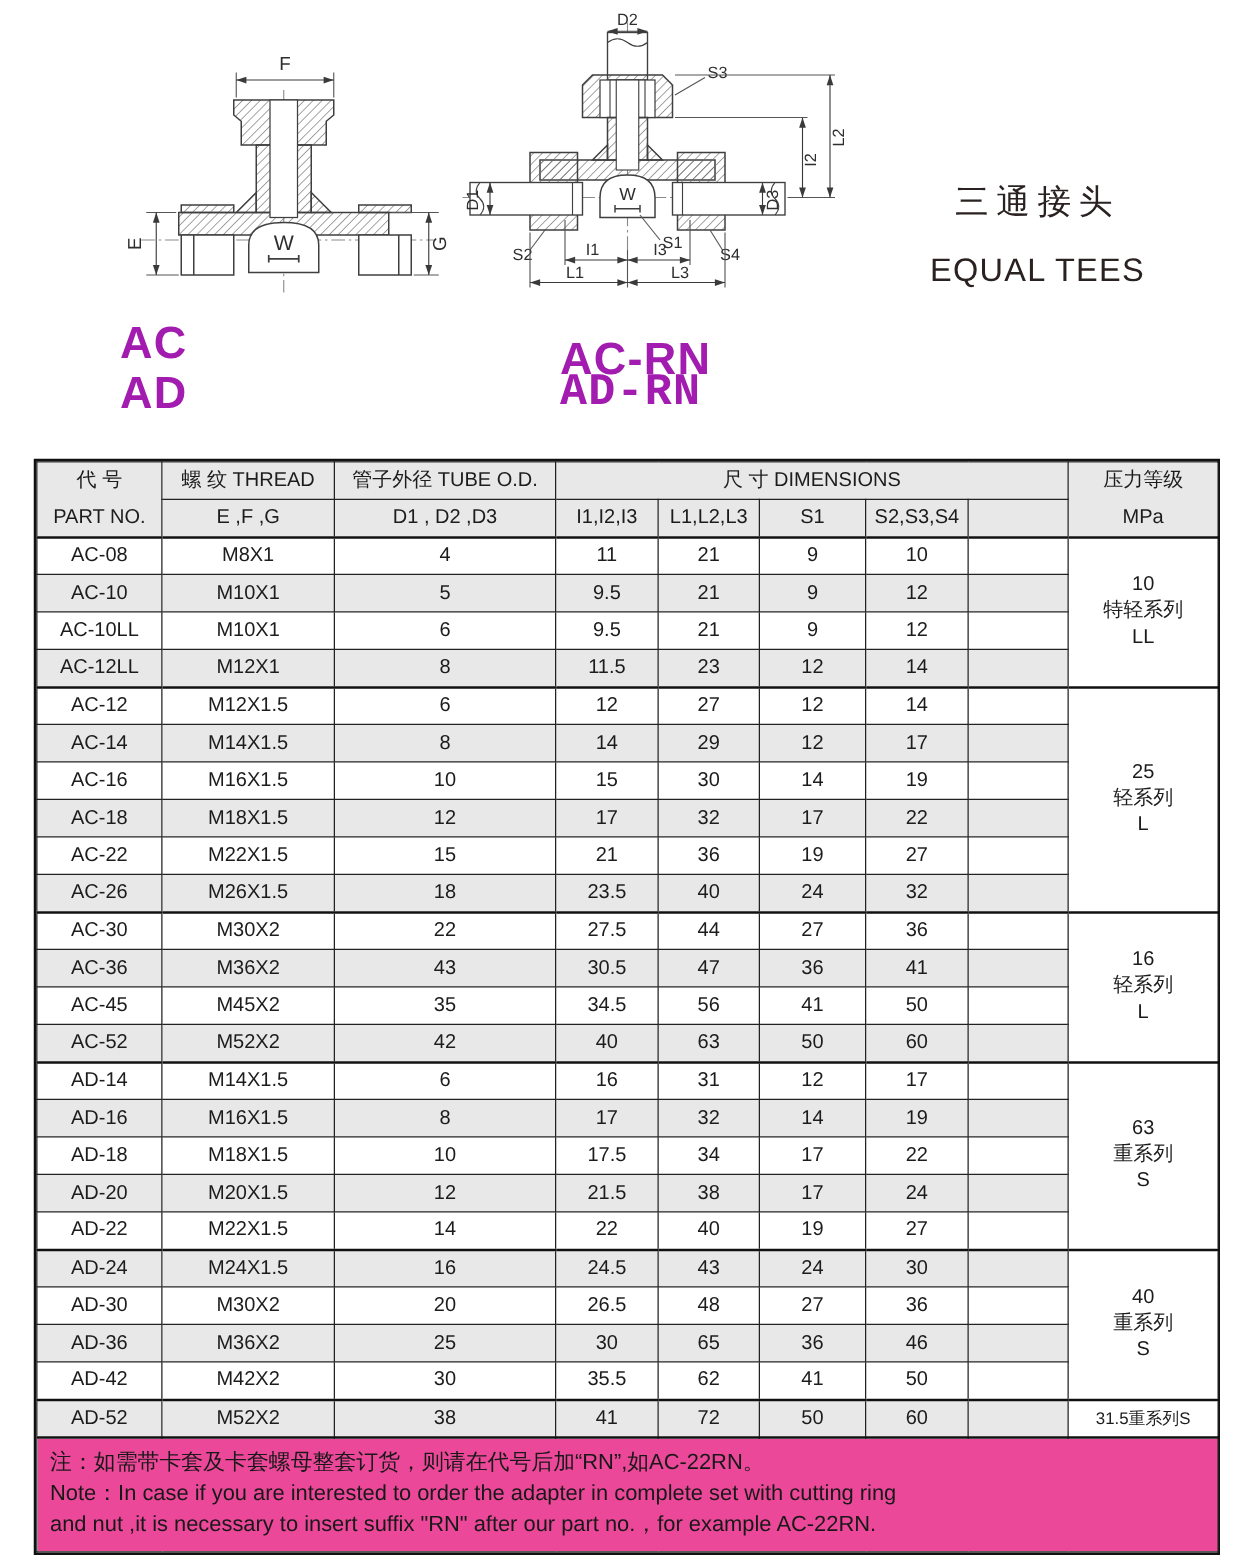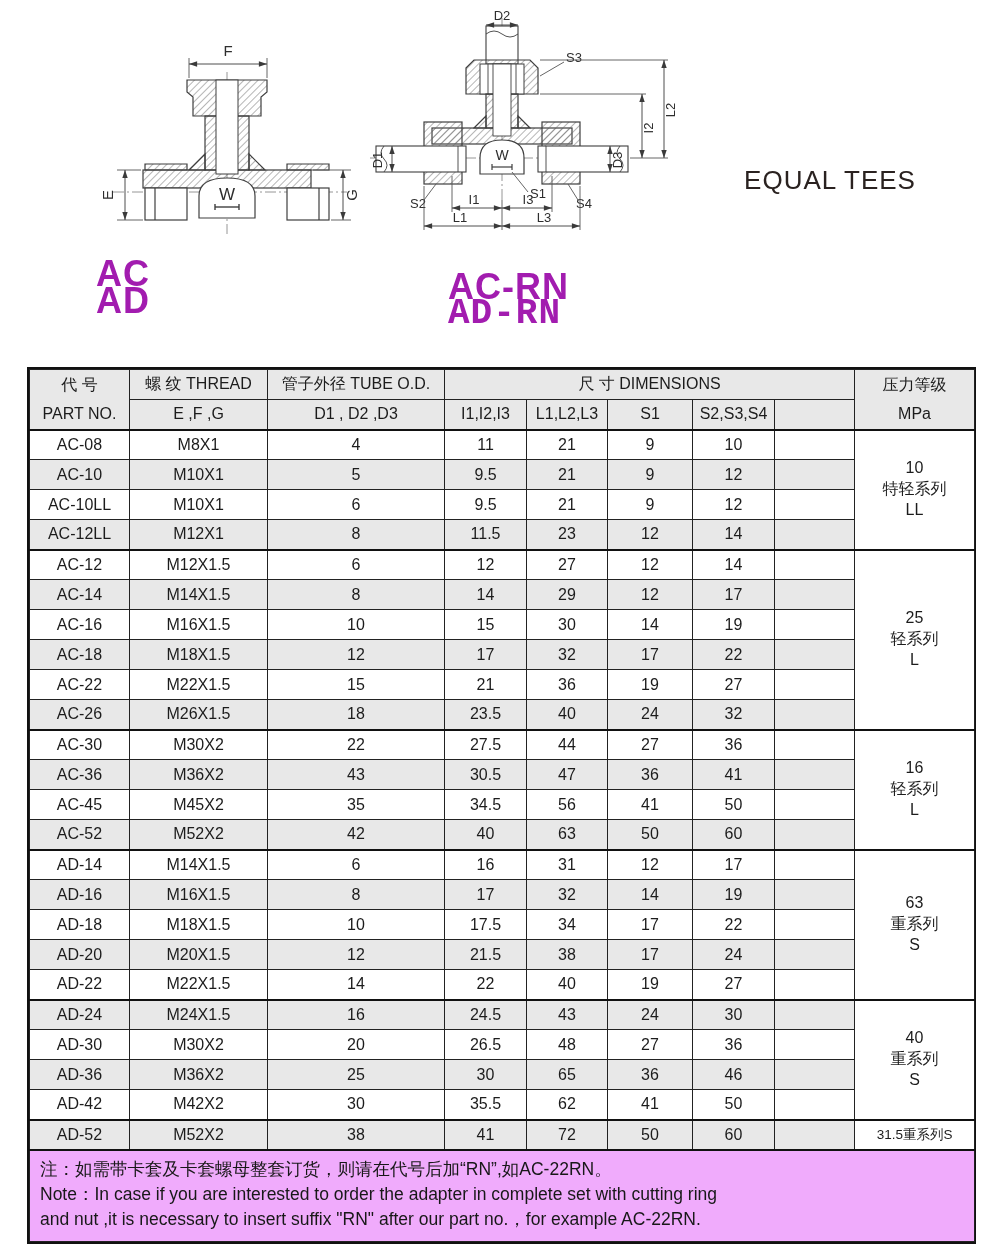--- a/index.html
+++ b/index.html
@@ -22,21 +22,21 @@
   .tbl-wrap { left:27px; top:367px; width:949px; border:2px solid #111; background:#fff; }
   table { border-collapse:collapse; width:100%; table-layout:fixed;border-radius:14px; }
   th, td { border:1px solid #222; text-align:center; padding:0 3px; overflow:hidden; }
   thead th { background:#e8e8e8; font-weight:normal; font-size:16px; height:30px; }
   thead .stack div { height:29px; line-height:29px; }
   tbody td { height:30px; font-size:16px; background:#fff; }
   tbody tr.stripe td { background:#e8e8e8; }
   tbody tr.group-start td { border-top:2px solid #111; }
   td.pressure { background:#fff !important; font-size:16px; line-height:1.3; }
   td.pressure.small { font-size:13.5px;margin-top:32px; }
-  tr.note-row td { text-align:left; padding:6px 10px 8px 10px; background:#f0abfc; border-top:2px solid #111; height:auto; }
+  tr.note-row td { text-align:left; padding:6px 10px 8px 10px; background:#ec4899; border-top:2px solid #111; height:auto; }
   .note-line { font-size:17.5px; line-height:1.45; color:#181818; }
 
   svg text { font-family:"Liberation Sans", sans-serif; fill:#2e2e2e; }
 </style>
 </head>
 <body>
 
 <svg width="0" height="0" style="position:absolute" aria-hidden="true">
   <defs>
     <pattern id="hatch" width="5" height="5" patternUnits="userSpaceOnUse" patternTransform="rotate(45)">
@@ -199,25 +199,26 @@
       <line x1="140" y1="202" x2="140" y2="220"></line>
       <line x1="62" y1="216" x2="140" y2="216" stroke="#3a3a3a" marker-start="url(#arr)" marker-end="url(#arr)"></line>
       <line x1="140" y1="216" x2="218" y2="216" stroke="#3a3a3a" marker-start="url(#arr)" marker-end="url(#arr)"></line>
     </g>
     <text x="98" y="212" font-size="13" text-anchor="middle">L1</text>
     <text x="182" y="212" font-size="13" text-anchor="middle">L3</text>
   </svg>
 </div>
 
 <div class="abs title-block">
+  <div class="title-cn">三通接头</div>
   <div class="title-en">EQUAL TEES</div>
 </div>
 
 <div class="abs code" style="left:96px; top:253px;">AC</div>
-<div class="abs code" style="left:96px; top:280px;text-align:right;">AD</div>
+<div class="abs code" style="left:96px; top:293px;text-align:right;">AD</div>
 <div class="abs code" style="left:448px; top:266px;">AC-RN</div>
 <div class="abs code" style="left:448px; top:293px;font-family:Liberation Mono, monospace;">AD-RN</div>
 
 <div class="abs tbl-wrap">
   <table>
     <colgroup>
       <col style="width:100px">
         <col style="width:138px">
         <col style="width:177px">
       <col style="width:82px">

